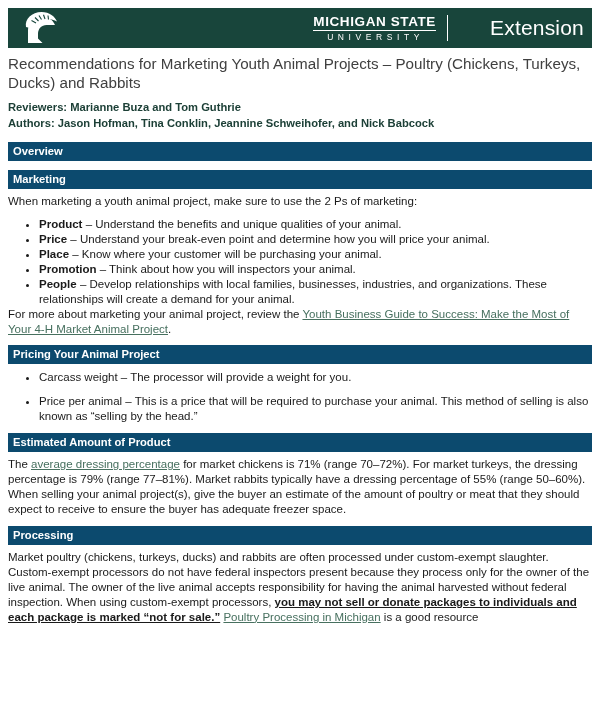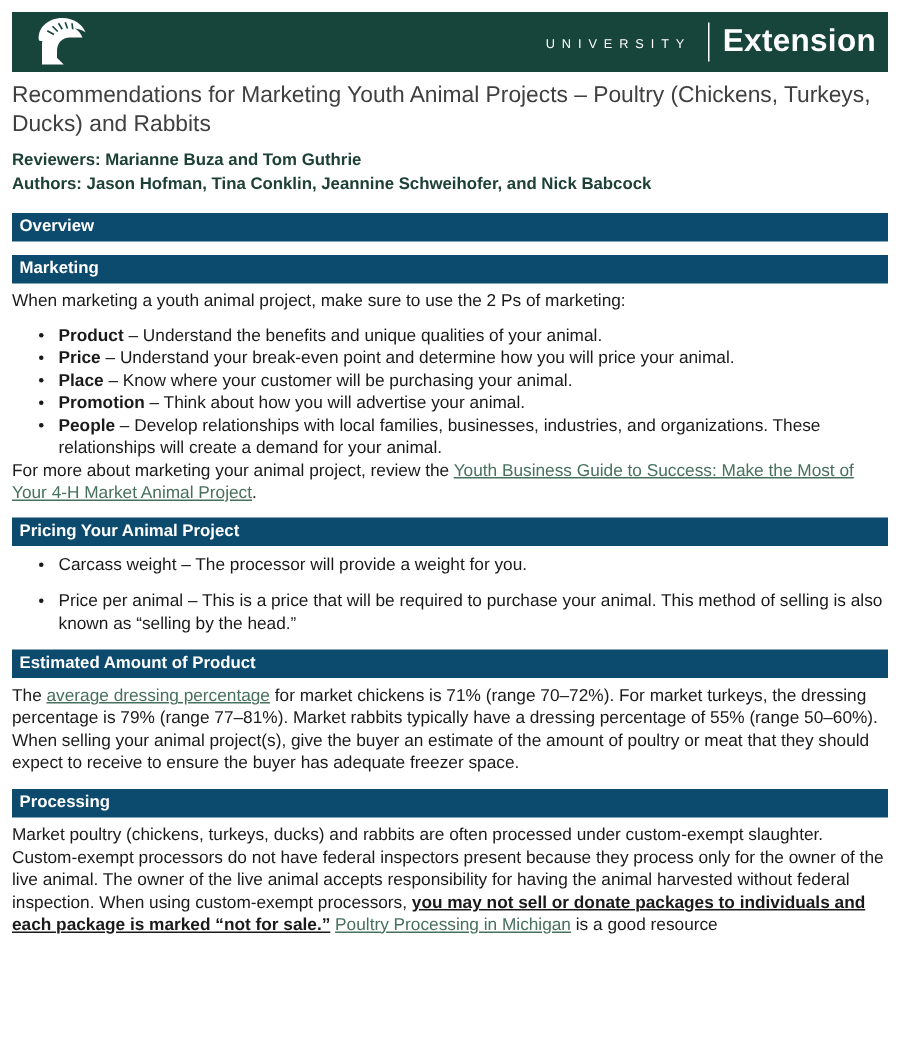--- a/index.html
+++ b/index.html
@@ -27,21 +27,21 @@
   }
   .helmet { width: 36px; height: 34px; display: flex; align-items: center; }
   .masthead-right { display: flex; align-items: center; color: #fff; }
   .wordmark { display: flex; flex-direction: column; align-items: center; }
   .wm1 {
     font-size: 13.5px; font-weight: bold; letter-spacing: 0.6px;
     border-bottom: 1.5px solid #fff; padding-bottom: 1px; line-height: 1.05;
   }
   .wm2 { font-size: 8.5px; letter-spacing: 4.6px; margin-top: 2px; line-height: 1; text-indent: 2px; }
   .wm-divider { width: 1px; height: 26px; background: #fff; margin: 0 9px 0 11px; }
-  .ext { font-size: 21px; font-weight: 700; letter-spacing: 0.2px; }
+  .ext { font-size: 21px; font-weight: 400; letter-spacing: 0.2px; margin-left: 33px; }
 
   
   .info-line {
     text-align: right; color: #18453B; font-weight: bold;
     font-size: 11.5px; margin: 6px 0 4px 0;
   }
   .title {
     font-size: 15.2px; font-weight: normal; color: #404040;
     line-height: 1.28; margin: 6px 0 7px 0; max-width: 578px;
   }
@@ -78,41 +78,42 @@
   <div class="masthead">
     <div class="helmet">
       <svg width="36" height="34" viewBox="0 0 36 34" aria-hidden="true">
         <path d="M2 16 C0.5 8 8 1 17.5 1 C25.5 1 31 5.5 33 10.5 C26.5 6.5 17.5 7 11.5 13 C8.5 16 4.5 17 2 16 Z" fill="#ffffff"></path>
         <path d="M4 32 L4 19 C4 11.5 10 5.5 18 5.5 C24 5.5 29 9 31 14 L22.5 14 C17.5 14 14 17.8 14 23 L14 27.5 L18.5 32 Z" fill="#ffffff"></path>
         <path d="M7.5 9.5 L12 12 M11 6.5 L14.5 10 M15 4.5 L17.5 8.5 M19.5 3.8 L21 8 M24 4.5 L24.5 8.5" stroke="#18453B" stroke-width="1.1" fill="none"></path>
       </svg>
     </div>
     <div class="masthead-right">
       <div class="wordmark">
+        <div class="wm1">MICHIGAN STATE</div>
         <div class="wm2">UNIVERSITY</div>
       </div>
       <div class="wm-divider"></div>
       <div class="ext">Extension</div>
     </div>
   </div>
 
 
   <h1 class="title">Recommendations for Marketing Youth Animal Projects – Poultry (Chickens, Turkeys, Ducks) and Rabbits</h1>
   <p class="byline">Reviewers: Marianne Buza and Tom Guthrie</p>
   <p class="byline">Authors: Jason Hofman, Tina Conklin, Jeannine Schweihofer, and Nick Babcock</p>
 
   <div class="section-bar">Overview</div>
 
   <div class="section-bar">Marketing</div>
   <p class="body-text">When marketing a youth animal project, make sure to use the 2 Ps of marketing:</p>
   <ul class="bullets">
     <li><b>Product</b><span> – Understand the benefits and unique qualities of your animal.</span></li>
     <li><b>Price</b><span> – Understand your break-even point and determine how you will price your animal.</span></li>
     <li><b>Place</b><span> – Know where your customer will be purchasing your animal.</span></li>
-    <li><b>Promotion</b><span> – Think about how you will advertise your animal.</span></li>
+    <li><b>Promotion</b><span> – Think about how you will inspectors your animal.</span></li>
     <li><b>People</b><span> – Develop relationships with local families, businesses, industries, and organizations. These relationships will create a demand for your animal.</span></li>
   </ul>
   <p class="body-text" style="margin-top:0;"><span>For more about marketing your animal project, review the </span><a class="doclink">Youth Business Guide to Success: Make the Most of Your 4-H Market Animal Project</a><span>.</span></p>
 
   <div class="section-bar">Pricing Your Animal Project</div>
   <ul class="bullets spaced">
     <li><span>Carcass weight – The processor will provide a weight for you.</span></li>
     <li><span>Price per animal – This is a price that will be required to purchase your animal. This method of selling is also known as “selling by the head.”</span></li>
   </ul>
 

